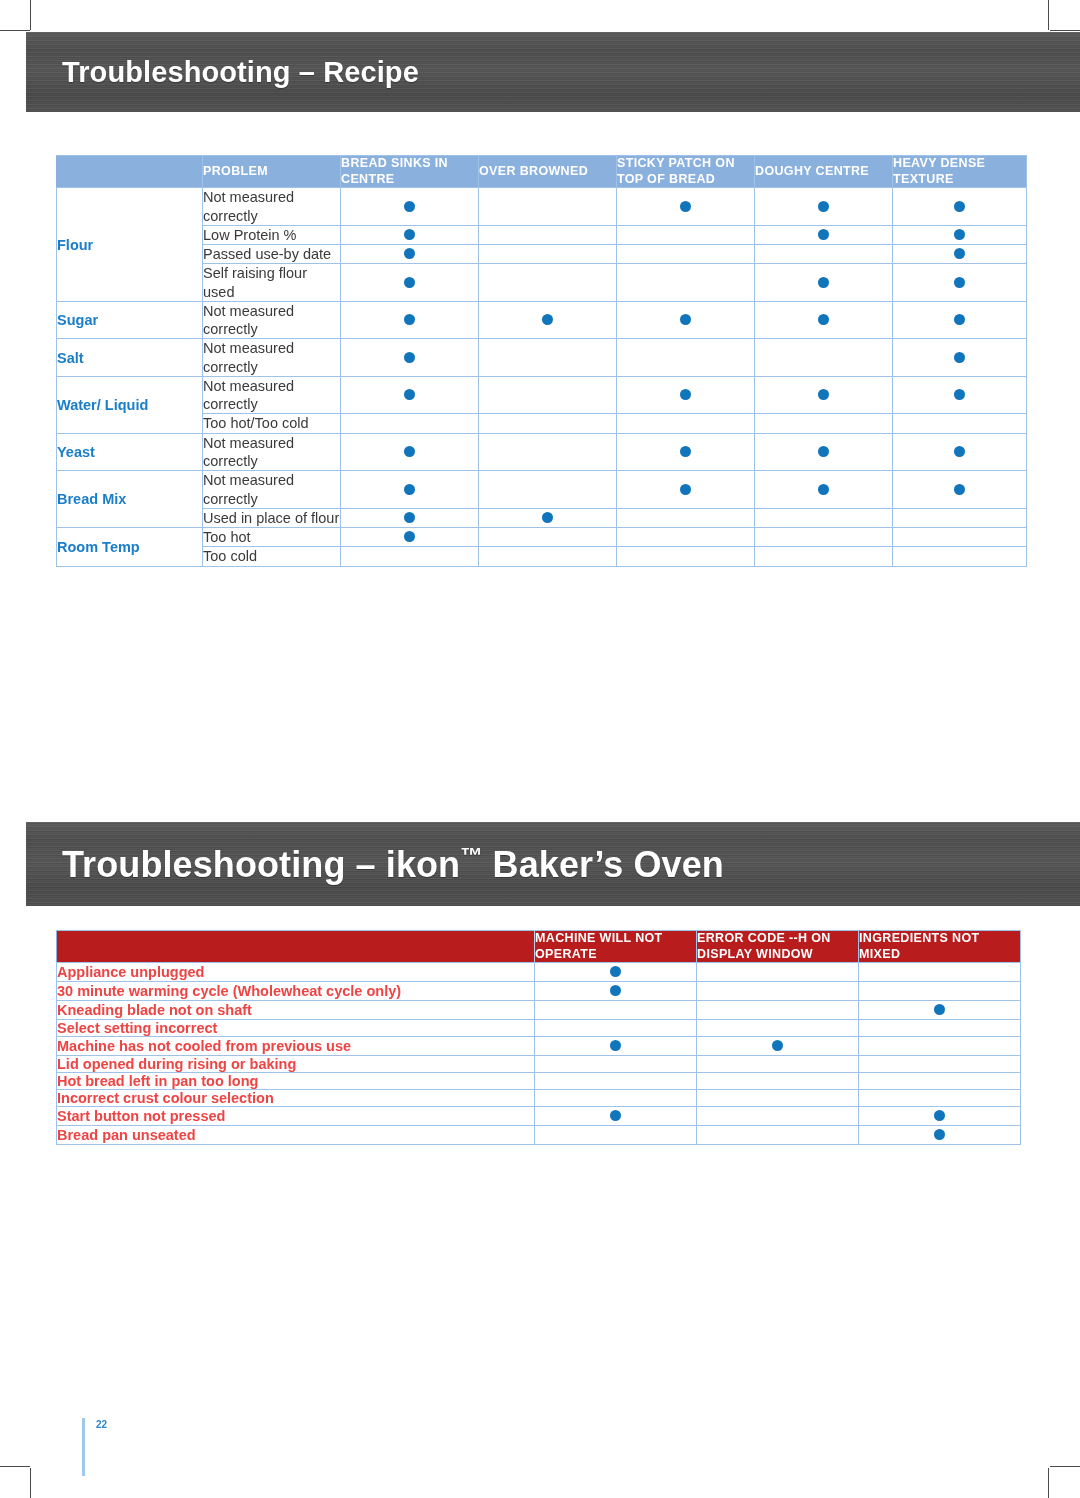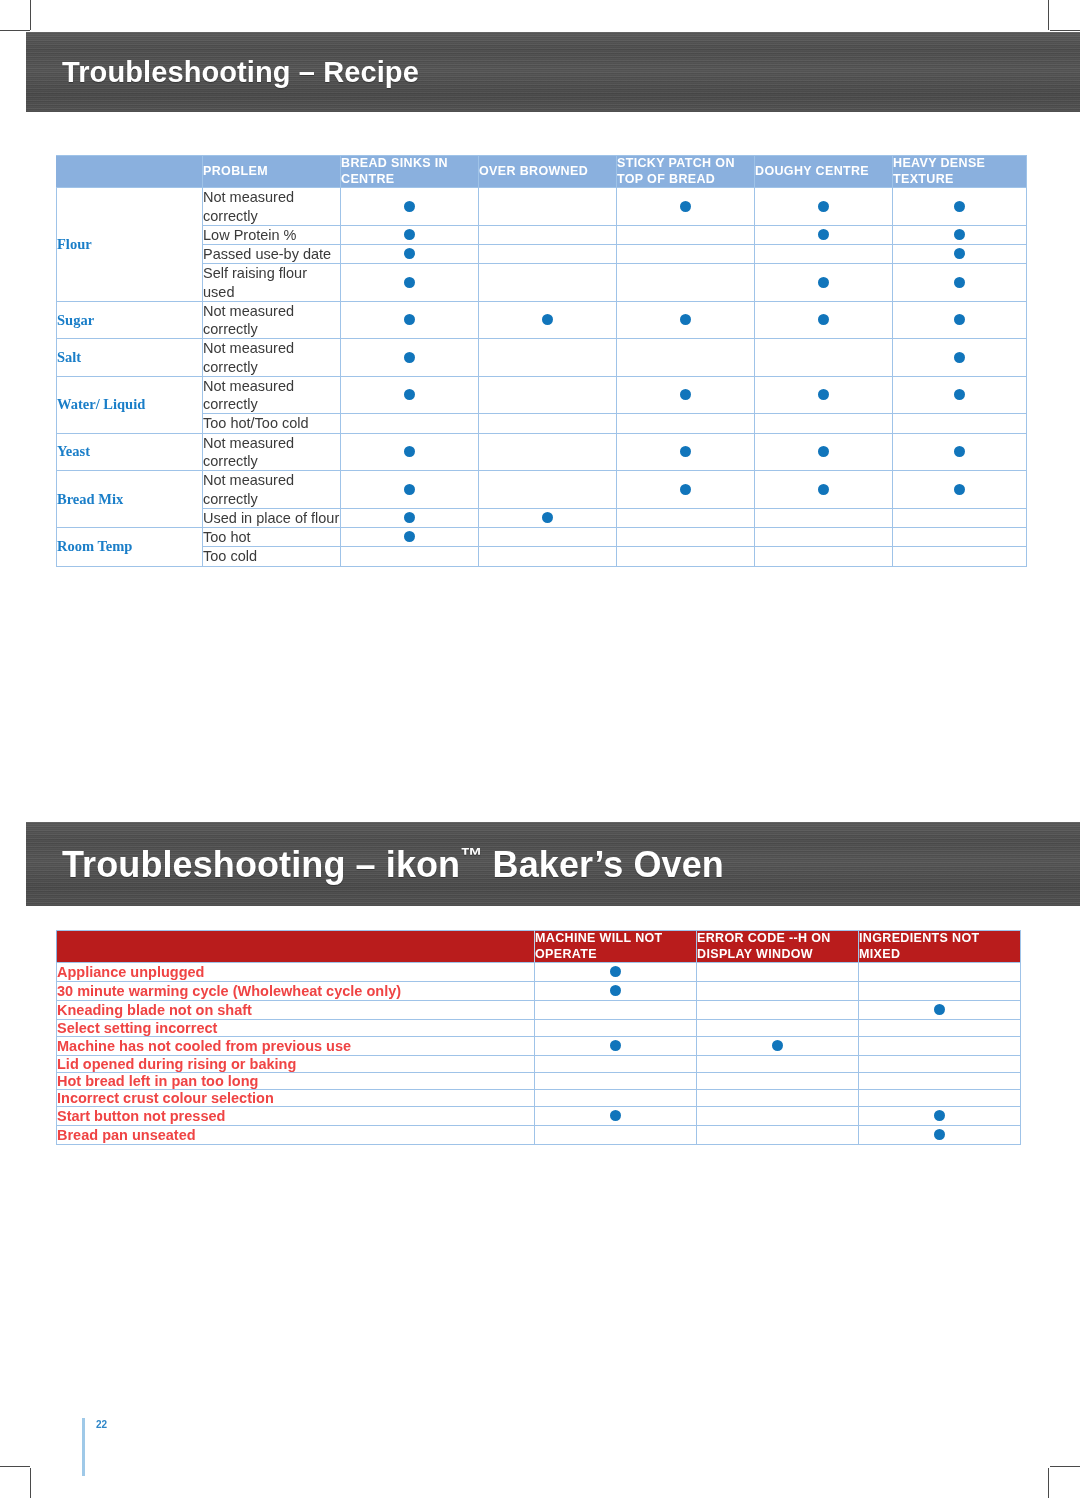--- a/index.html
+++ b/index.html
@@ -108,21 +108,20 @@
   }
   .hdr td.blank, .hdr th.blank { border-left-color: #8AB0DE; }
 
   
   .cat {
     color: #1a7ec8;
     font-weight: bold;
     font-size: 14.5px;
     padding: 10px 0 10px 11px;
     text-align: left;
-    font-family: Liberation Serif, serif;
   }
   
   .desc {
     color: #3a3a3a;
     font-size: 14.5px;
     line-height: 1.26;
     padding: 8px 10px 8px 11px;
   }
   
   .dot-cell { text-align: center; }

